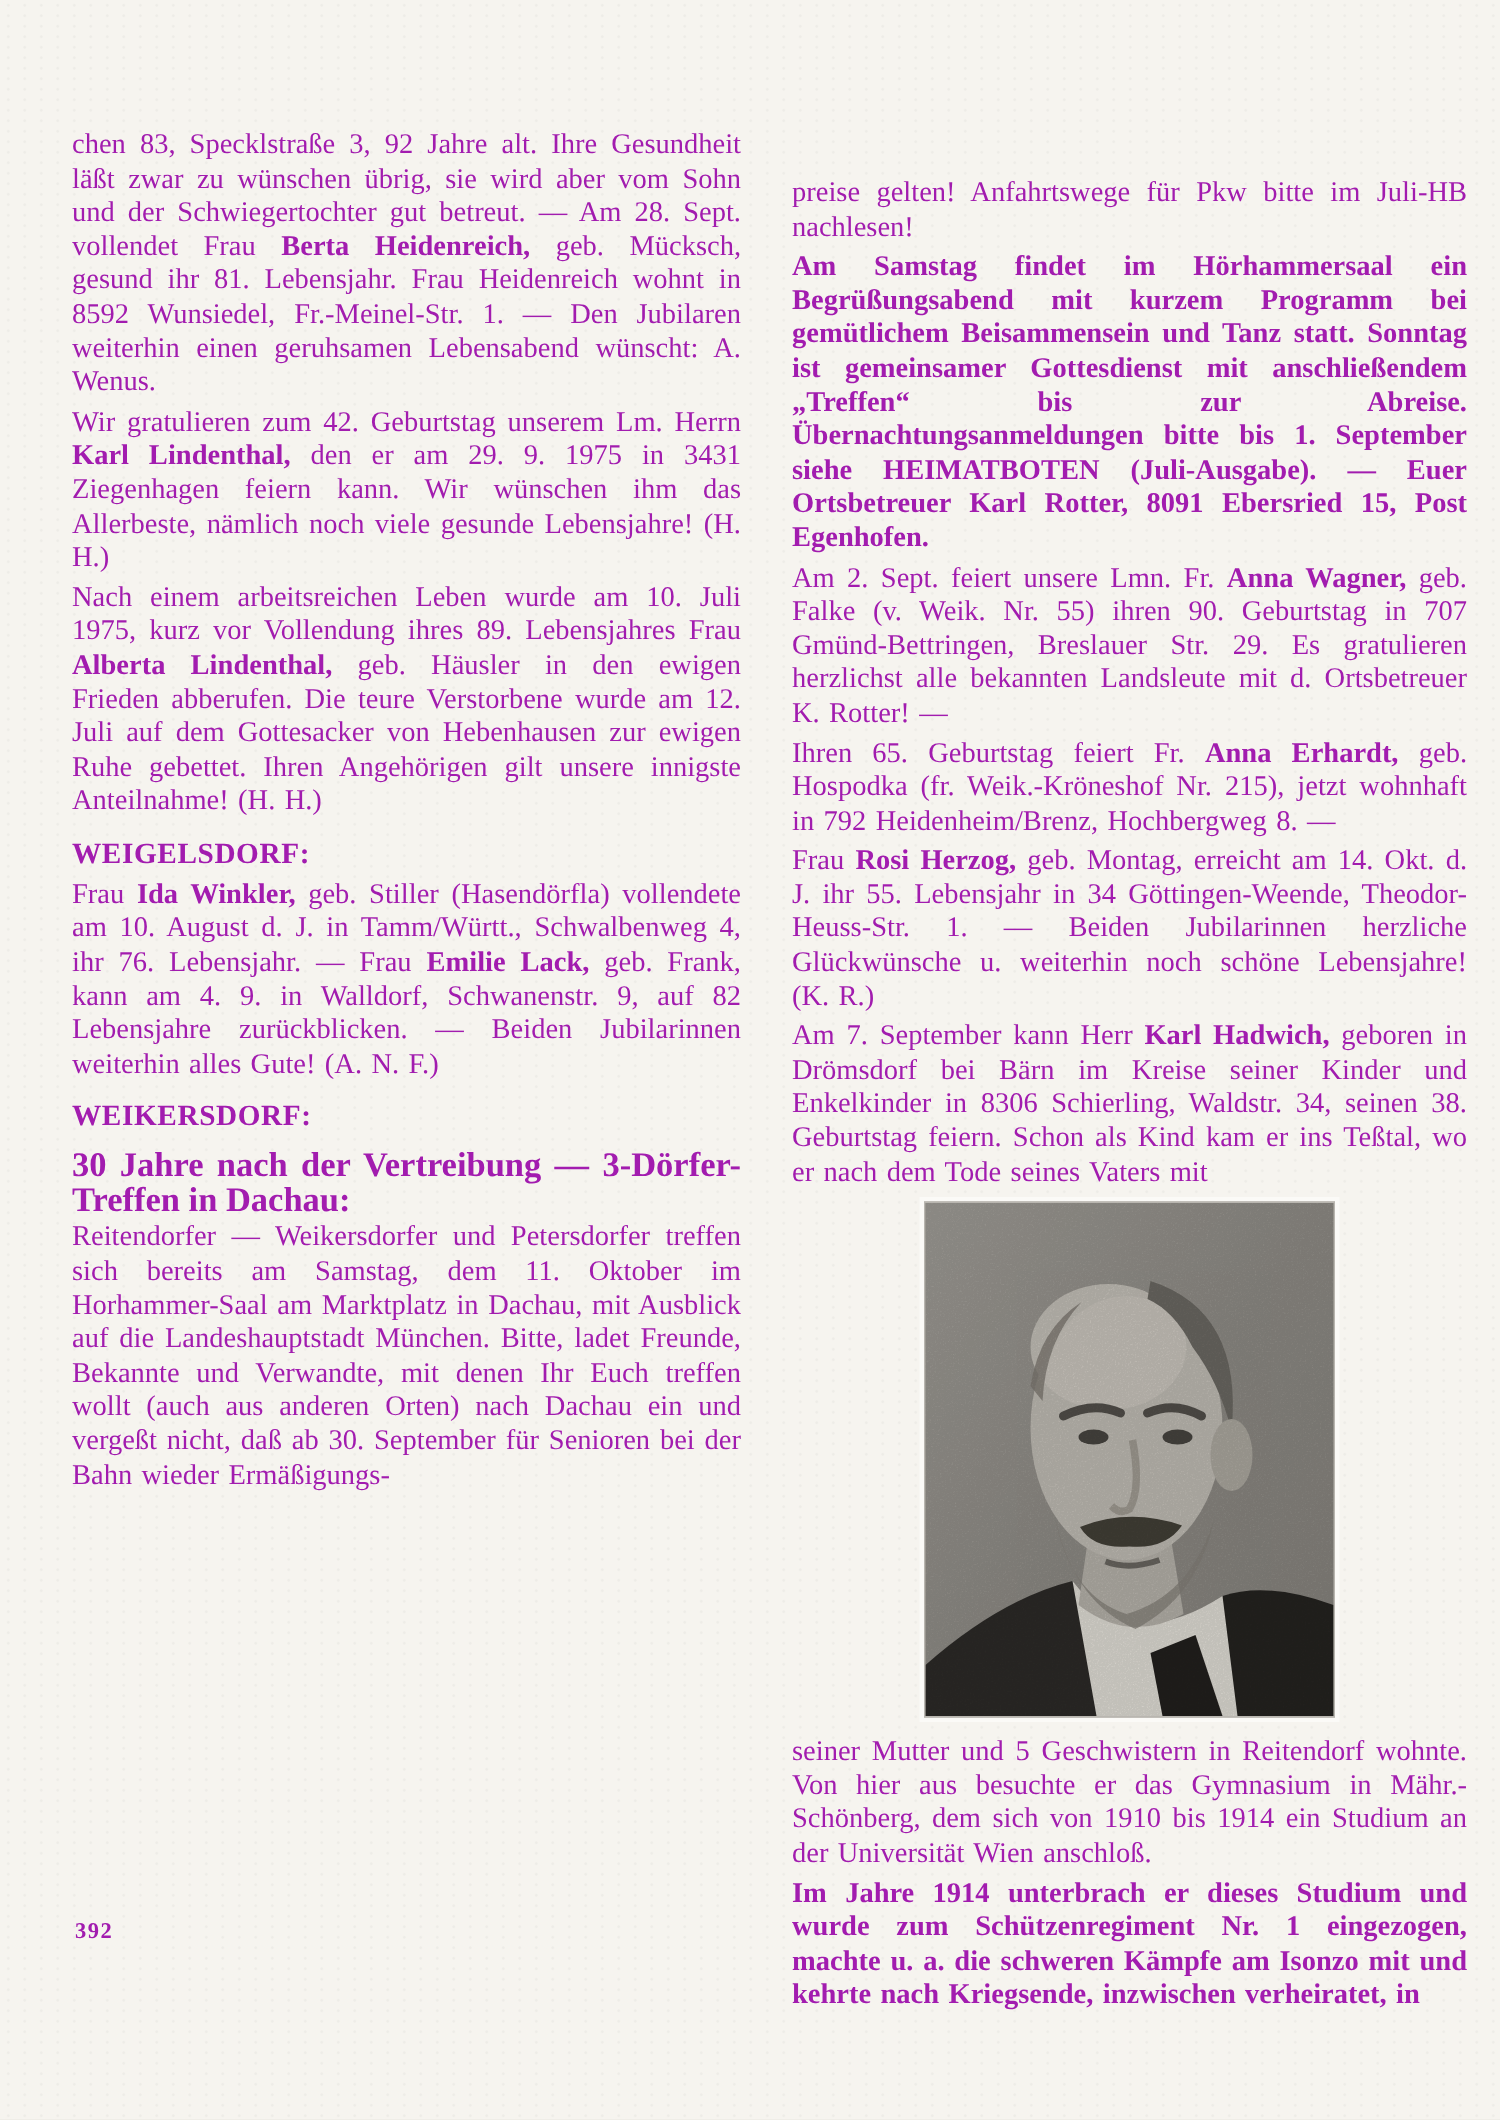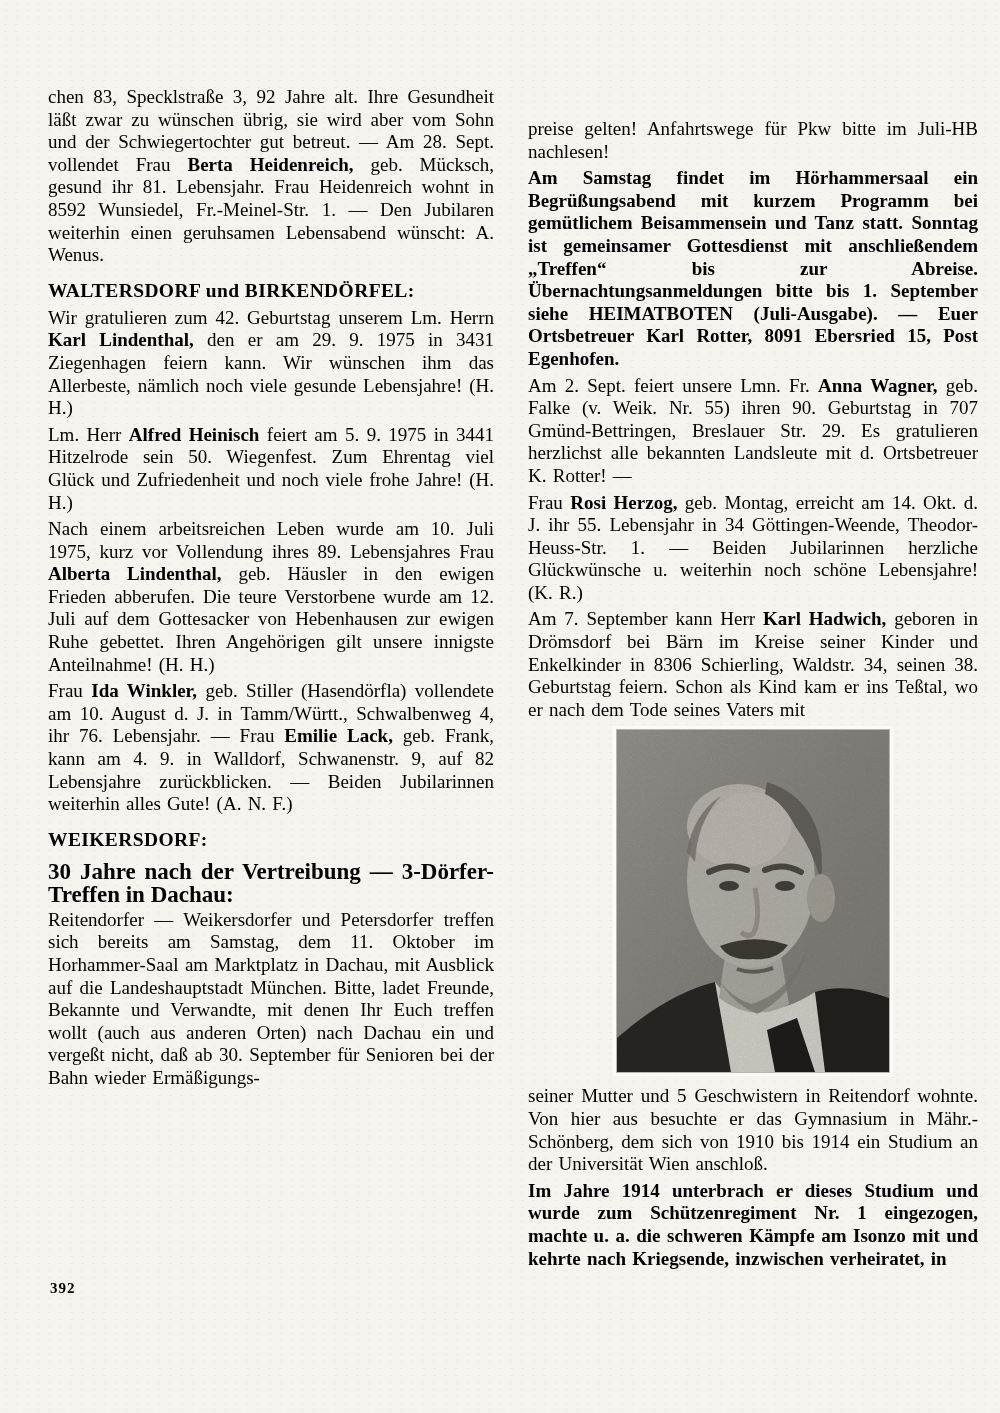--- a/index.html
+++ b/index.html
@@ -1,21 +1,21 @@
 <!DOCTYPE html>
 <html lang="de"><head>
 <meta charset="utf-8">
 <style>
   html,body{margin:0;padding:0;background:#e9e7e2;}
   .page{
     position:relative;
     width:1000px;height:1413px;
     background:var(--paper,#f6f4ef);
     font-family:"Liberation Serif","DejaVu Serif",serif;
-    color:#000000;
+    color:#a21caf;
     overflow:hidden;
   }
   .page::before{
     content:"";position:absolute;inset:0;
     background-image:radial-gradient(rgba(0,0,0,0.035) 1px, transparent 1.3px);
     background-size:11px 7px;
     pointer-events:none;
   }
   .col{position:absolute;top:86px;}
   .col-left{left:48px;width:446px;}
@@ -55,46 +55,46 @@
   }
 </style>
 </head>
 <body>
 
 <div class="page" style="--paper: #f6f4ef;">
 
   <div class="col col-left">
     <p class="para"><span>chen 83, Specklstraße 3, 92 Jahre alt. Ihre Gesundheit läßt zwar zu wünschen übrig, sie wird aber vom Sohn und der Schwiegertochter gut betreut. — Am 28. Sept. vollendet Frau </span><span class="b">Berta Heidenreich,</span><span> geb. Mücksch, gesund ihr 81. Lebensjahr. Frau Heidenreich wohnt in 8592 Wunsiedel, Fr.-Meinel-Str. 1. — Den Jubilaren weiterhin einen geruhsamen Lebensabend wünscht: A. Wenus.</span></p>
 
-    <h2 class="sec">WALTERSDORF und BIRKENDÖRFEL:</h2>
 
     <p class="para"><span>Wir gratulieren zum 42. Geburtstag unserem Lm. Herrn </span><span class="b">Karl Lindenthal,</span><span> den er am 29. 9. 1975 in 3431 Ziegenhagen feiern kann. Wir wünschen ihm das Allerbeste, nämlich noch viele gesunde Lebensjahre! (H. H.)</span></p>
 
-    <p class="para"><span>Lm. Herr </span><span class="b">Alfred Heinisch</span><span> feiert am 5. 9. 1975 in 3441 Hitzelrode sein 50. Wiegenfest. Zum Ehrentag viel Glück und Zufriedenheit und noch viele frohe Jahre! (H. H.)</span></p>
 
     <p class="para"><span>Nach einem arbeitsreichen Leben wurde am 10. Juli 1975, kurz vor Vollendung ihres 89. Lebensjahres Frau </span><span class="b">Alberta Lindenthal,</span><span> geb. Häusler in den ewigen Frieden abberufen. Die teure Verstorbene wurde am 12. Juli auf dem Gottesacker von Hebenhausen zur ewigen Ruhe gebettet. Ihren Angehörigen gilt unsere innigste Anteilnahme! (H. H.)</span></p>
 
+    <h2 class="sec">WEIGELSDORF:</h2>
 
     <p class="para"><span>Frau </span><span class="b">Ida Winkler,</span><span> geb. Stiller (Hasendörfla) vollendete am 10. August d. J. in Tamm/Württ., Schwalbenweg 4, ihr 76. Lebensjahr. — Frau </span><span class="b">Emilie Lack,</span><span> geb. Frank, kann am 4. 9. in Walldorf, Schwanenstr. 9, auf 82 Lebensjahre zurückblicken. — Beiden Jubilarinnen weiterhin alles Gute! (A. N. F.)</span></p>
 
     <h2 class="sec">WEIKERSDORF:</h2>
 
     <h3 class="sub">30 Jahre nach der Vertreibung — 3-Dörfer-Treffen in Dachau:</h3>
 
 
     <p class="para">Reitendorfer — Weikersdorfer und Petersdorfer treffen sich bereits am Samstag, dem 11. Oktober im Horhammer-Saal am Marktplatz in Dachau, mit Ausblick auf die Landeshauptstadt München. Bitte, ladet Freunde, Bekannte und Verwandte, mit denen Ihr Euch treffen wollt (auch aus anderen Orten) nach Dachau ein und vergeßt nicht, daß ab 30. September für Senioren bei der Bahn wieder Ermäßigungs-</p>
   </div>
 
   <div class="col col-right">
     <p class="para">preise gelten! Anfahrtswege für Pkw bitte im Juli-HB nachlesen!</p>
 
     <p class="para fineprint"><span>Am Samstag findet im Hörhammersaal ein Begrüßungsabend mit kurzem Programm bei gemütlichem Beisammensein und Tanz statt. Sonntag ist gemeinsamer Gottesdienst mit anschließendem „Treffen“ bis zur Abreise. Übernachtungsanmeldungen bitte bis 1. September siehe HEIMATBOTEN (Juli-Ausgabe). — Euer Ortsbetreuer Karl </span><span class="b">Rotter,</span><span> 8091 Ebersried 15, Post Egenhofen.</span></p>
 
     <p class="para"><span>Am 2. Sept. feiert unsere Lmn. Fr. </span><span class="b">Anna Wagner,</span><span> geb. Falke (v. Weik. Nr. 55) ihren 90. Geburtstag in 707 Gmünd-Bettringen, Breslauer Str. 29. Es gratulieren herzlichst alle bekannten Landsleute mit d. Ortsbetreuer K. Rotter! —</span></p>
 
+    <p class="para"><span>Ihren 65. Geburtstag feiert Fr. </span><span class="b">Anna Erhardt,</span><span> geb. Hospodka (fr. Weik.-Kröneshof Nr. 215), jetzt wohnhaft in 792 Heidenheim/Brenz, Hochbergweg 8. —</span></p>
 
     <p class="para"><span>Frau </span><span class="b">Rosi Herzog,</span><span> geb. Montag, erreicht am 14. Okt. d. J. ihr 55. Lebensjahr in 34 Göttingen-Weende, Theodor-Heuss-Str. 1. — Beiden Jubilarinnen herzliche Glückwünsche u. weiterhin noch schöne Lebensjahre! (K. R.)</span></p>
 
     <p class="para"><span>Am 7. September kann Herr </span><span class="b">Karl Hadwich,</span><span> geboren in Drömsdorf bei Bärn im Kreise seiner Kinder und Enkelkinder in 8306 Schierling, Waldstr. 34, seinen 38. Geburtstag feiern. Schon als Kind kam er ins Teßtal, wo er nach dem Tode seines Vaters mit</span></p>
 
     <div class="photo-wrap">
       <svg width="272" height="342" viewBox="0 0 272 342" role="img">
         <defs>
           <linearGradient id="pbg" x1="0" y1="0" x2="1" y2="1">
             <stop offset="0" stop-color="#a6a39d"></stop>

